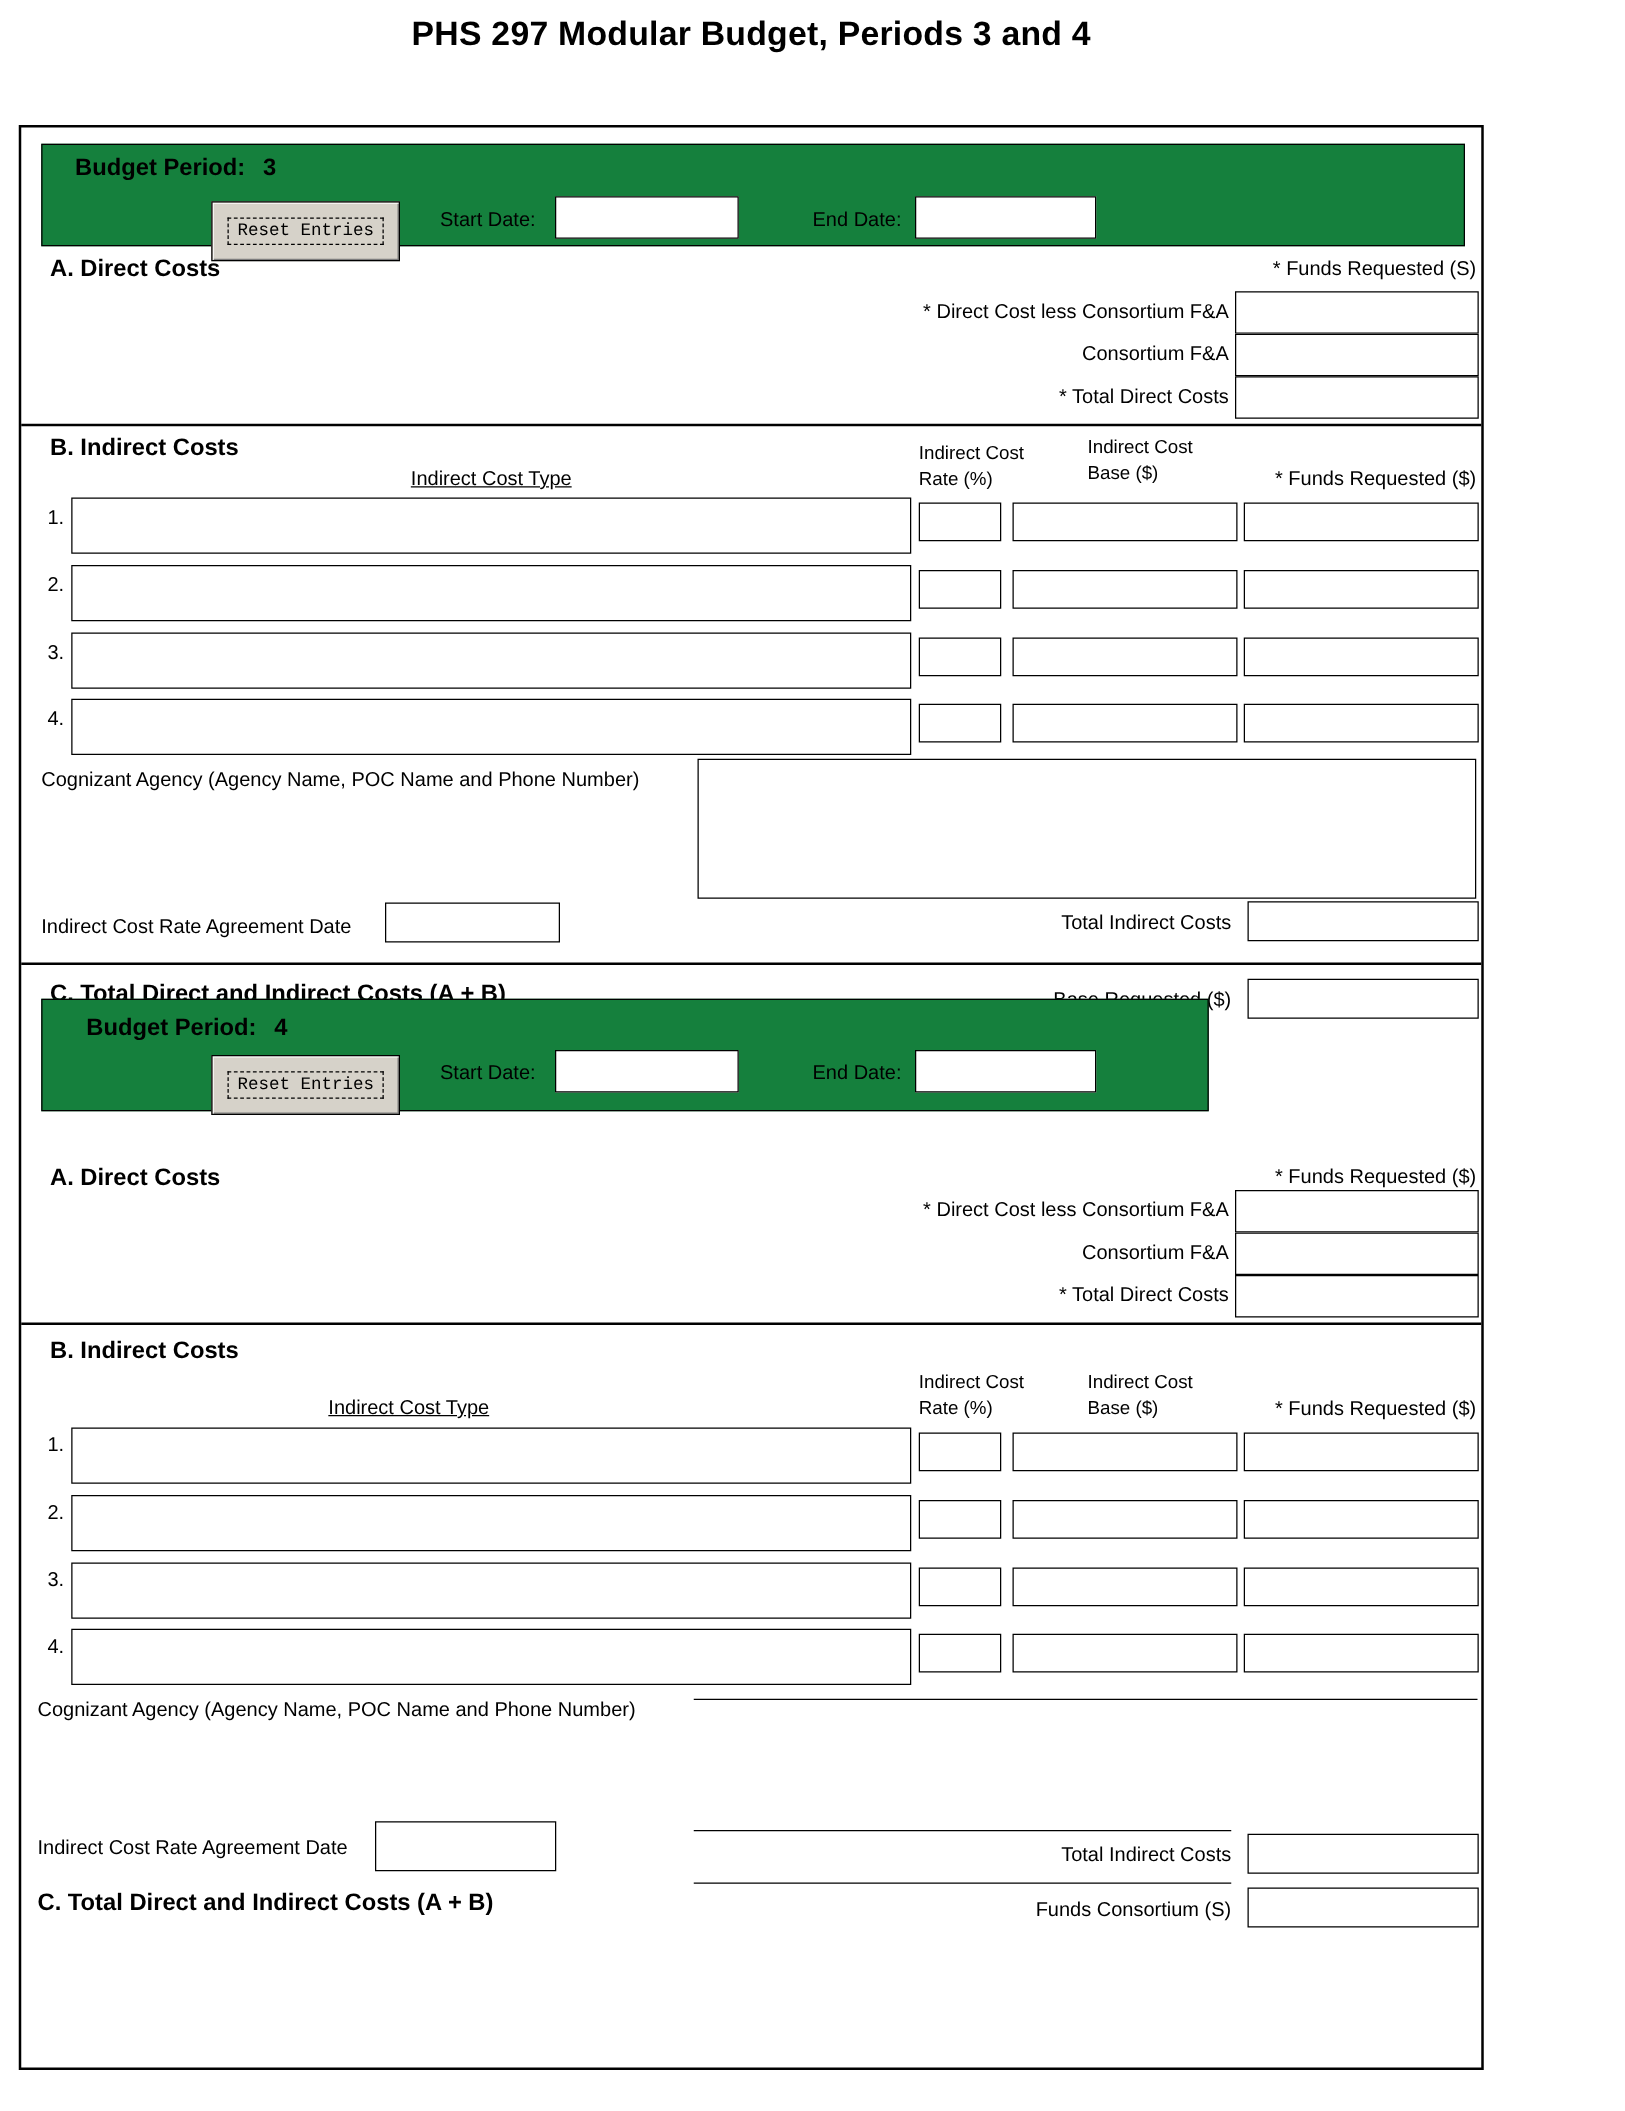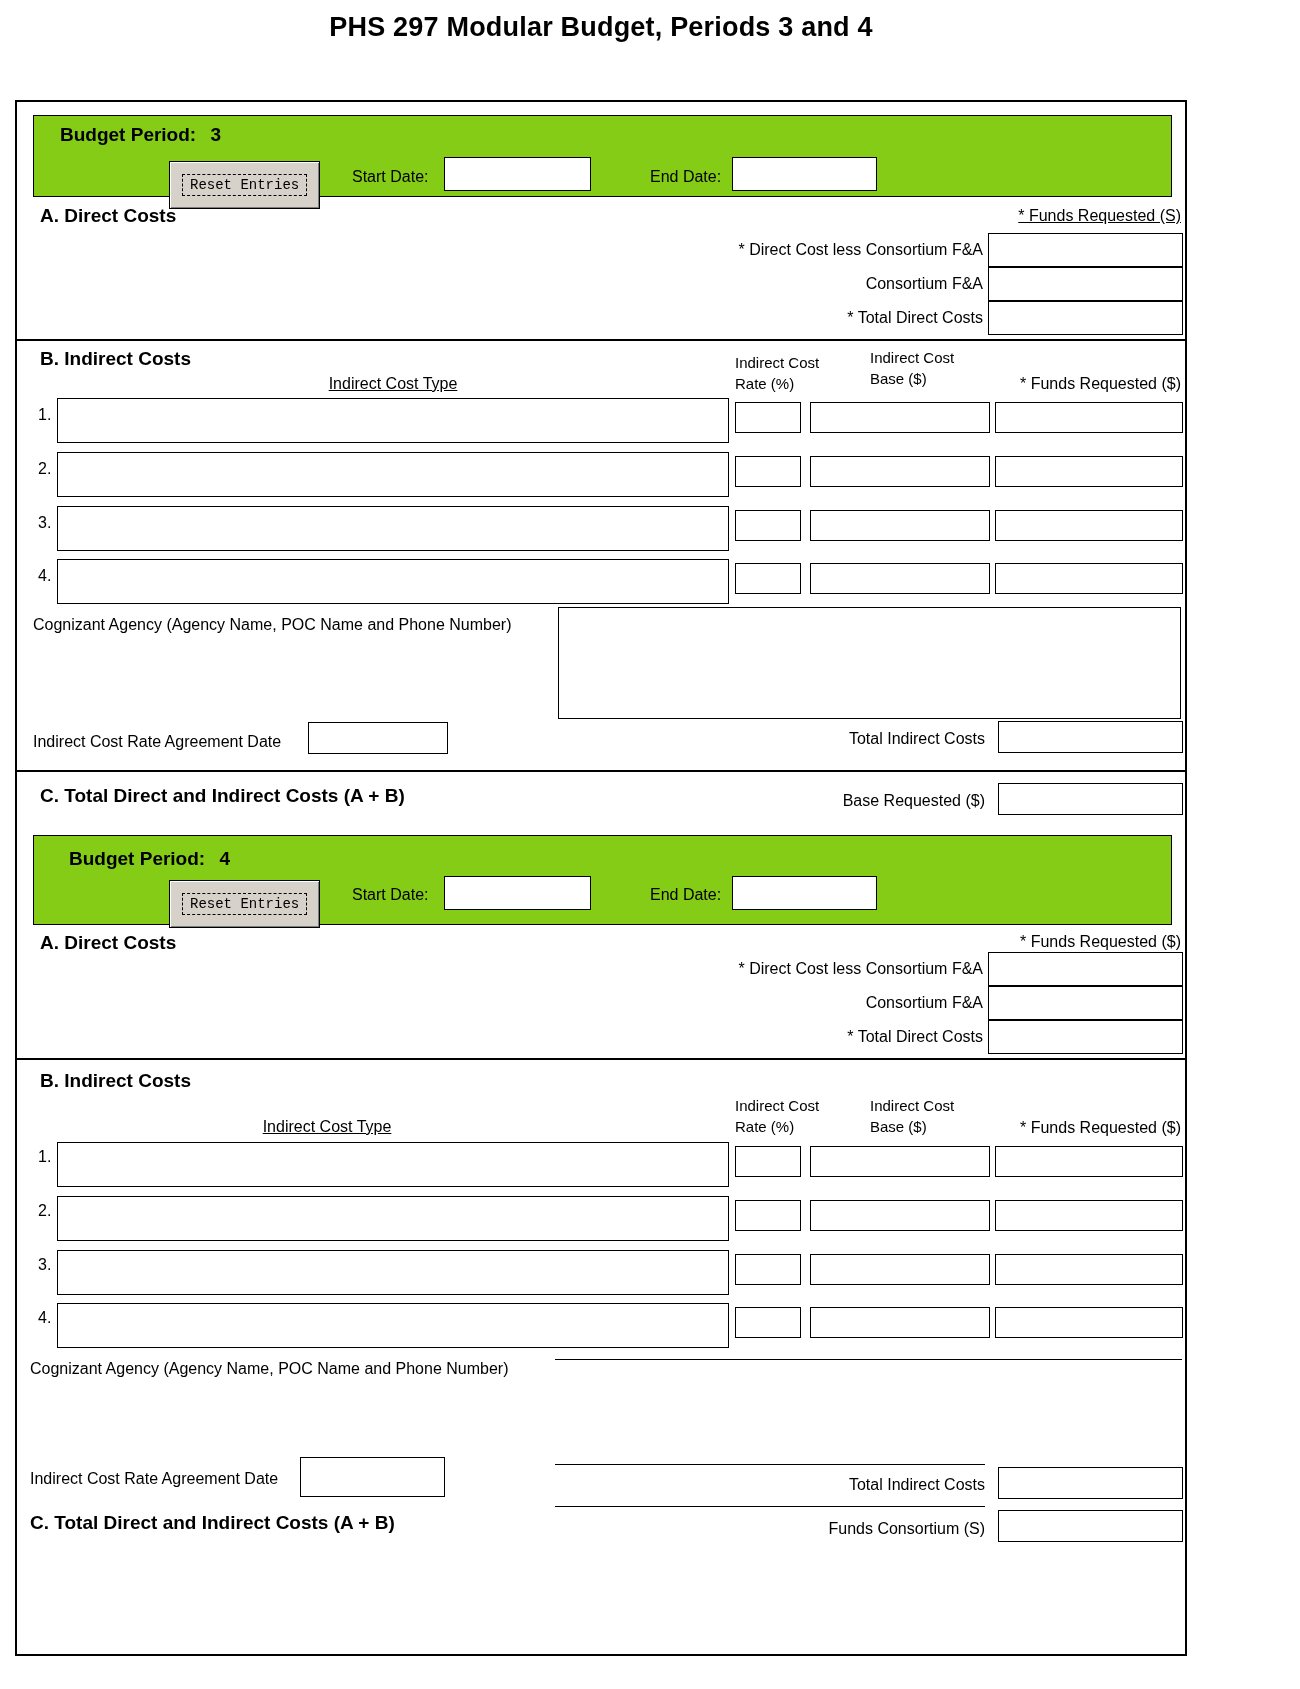--- a/index.html
+++ b/index.html
@@ -2,21 +2,21 @@
 <html><head>
 <meta charset="utf-8">
 <style>
   * { margin:0; padding:0; box-sizing:border-box; }
   html,body { background:#fff; }
   body { font-family:"Liberation Sans", sans-serif; color:#000; }
   .page { position:relative; width:1300px; height:1689px; background:#fff; overflow:hidden; }
   .title { position:absolute; left:0; top:12px; width:1202px; text-align:center;
            font-size:27px; font-weight:bold; letter-spacing:0.2px; }
   .form { position:absolute; left:15px; top:100px; width:1172px; height:1556px; border:2px solid #000; }
-  .panel { position:absolute; border:1px solid #000; background:#84cc16; }
+  .panel { position:absolute; border:1px solid #000; background:#15803d; }
   .lbl { position:absolute; font-size:16px; white-space:nowrap; }
   .sm  { font-size:15px; line-height:21px; }
   .hdg { position:absolute; font-size:19px; font-weight:bold; white-space:nowrap; }
   .ctr { text-align:center;text-decoration:underline; }
   .rgt { text-align:right; }
   input.box, textarea.box {
     position:absolute; border:1px solid #000; background:#fff;
     font:15px "Liberation Sans", sans-serif; padding:2px 5px; border-radius:0;
   }
   textarea.box { resize:none; }
@@ -45,21 +45,21 @@
       <button class="reset-btn" style="left:135px; top:45px;">
         <span class="reset-inner">Reset Entries</span>
       </button>
       <span class="lbl" style="left:318px; top:52px;">Start Date:</span>
       <input class="box" type="text" style="left: 410px; top: 41px; width: 147px; height: 34px;">
       <span class="lbl" style="left:616px; top:52px;">End Date:</span>
       <input class="box" type="text" style="left: 698px; top: 41px; width: 145px; height: 34px;">
     </div>
 
     <span class="hdg" style="left:23px; top:103px;">A. Direct Costs</span>
-    <span class="lbl" style="right:4px; top:105px;text-decoration:underline;">* Funds Requested (S)</span>
+    <span class="lbl" style="right:4px; top:105px;">* Funds Requested (S)</span>
 
     <span class="lbl rgt" style="right:202px; top:139px;">* Direct Cost less Consortium F&amp;A</span>
     <input class="box" type="text" style="left: 971px; top: 131px; width: 195px; height: 34px;">
 
     <span class="lbl rgt" style="right:202px; top:173px;">Consortium F&amp;A</span>
     <input class="box" type="text" style="left: 971px; top: 165px; width: 195px; height: 34px;">
 
     <span class="lbl rgt" style="right:202px; top:207px;">* Total Direct Costs</span>
     <input class="box" type="text" style="left: 971px; top: 199px; width: 195px; height: 34px;">
 
@@ -108,21 +108,21 @@
     <input class="box" type="text" style="left: 291px; top: 620px; width: 140px; height: 32px;">
     <span class="lbl rgt" style="right:200px; top:628px;">Total Indirect Costs</span>
     <input class="box" type="text" style="left: 981px; top: 619px; width: 185px; height: 32px;">
 
     <div class="divider" style="top:668px;"></div>
 
     <span class="hdg" style="left:23px; top:683px;">C. Total Direct and Indirect Costs (A + B)</span>
     <span class="lbl rgt" style="right:200px; top:690px;">Base Requested ($)</span>
     <input class="box" type="text" style="left: 981px; top: 681px; width: 185px; height: 32px;">
 
-    <div class="panel" style="left:16px; top:733px; width:1139px; height:90px;">
+    <div class="panel" style="left:16px; top:697px; width:934px; height:90px;">
       <div class="hdg" style="left:35px; top:12px;">
         <span>Budget Period:</span>
         <span style="margin-left:9px;">4</span>
       </div>
       <button class="reset-btn" style="left:135px; top:44px;">
         <span class="reset-inner">Reset Entries</span>
       </button>
       <span class="lbl" style="left:318px; top:50px;">Start Date:</span>
       <input class="box" type="text" style="left: 410px; top: 40px; width: 147px; height: 34px;">
       <span class="lbl" style="left:616px; top:50px;">End Date:</span>

